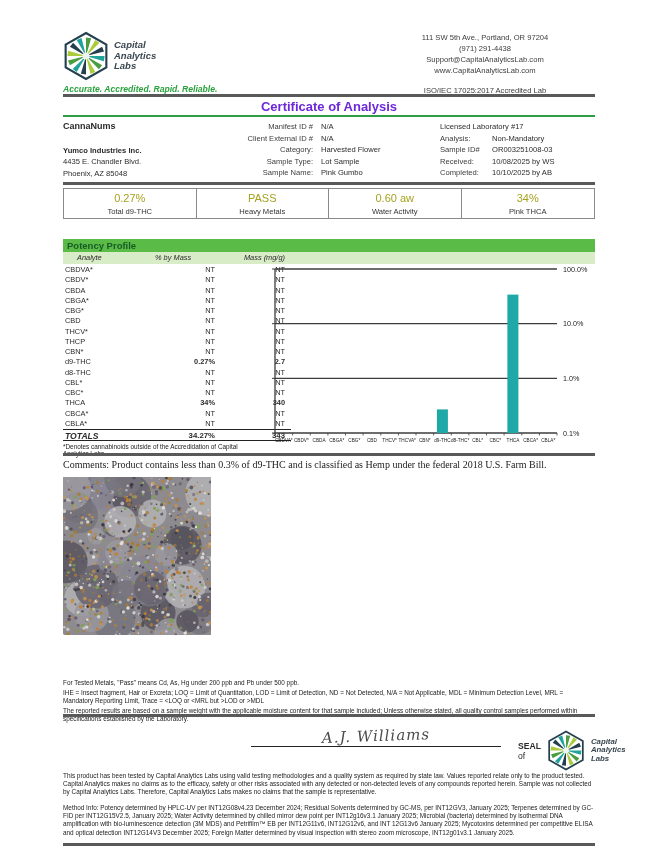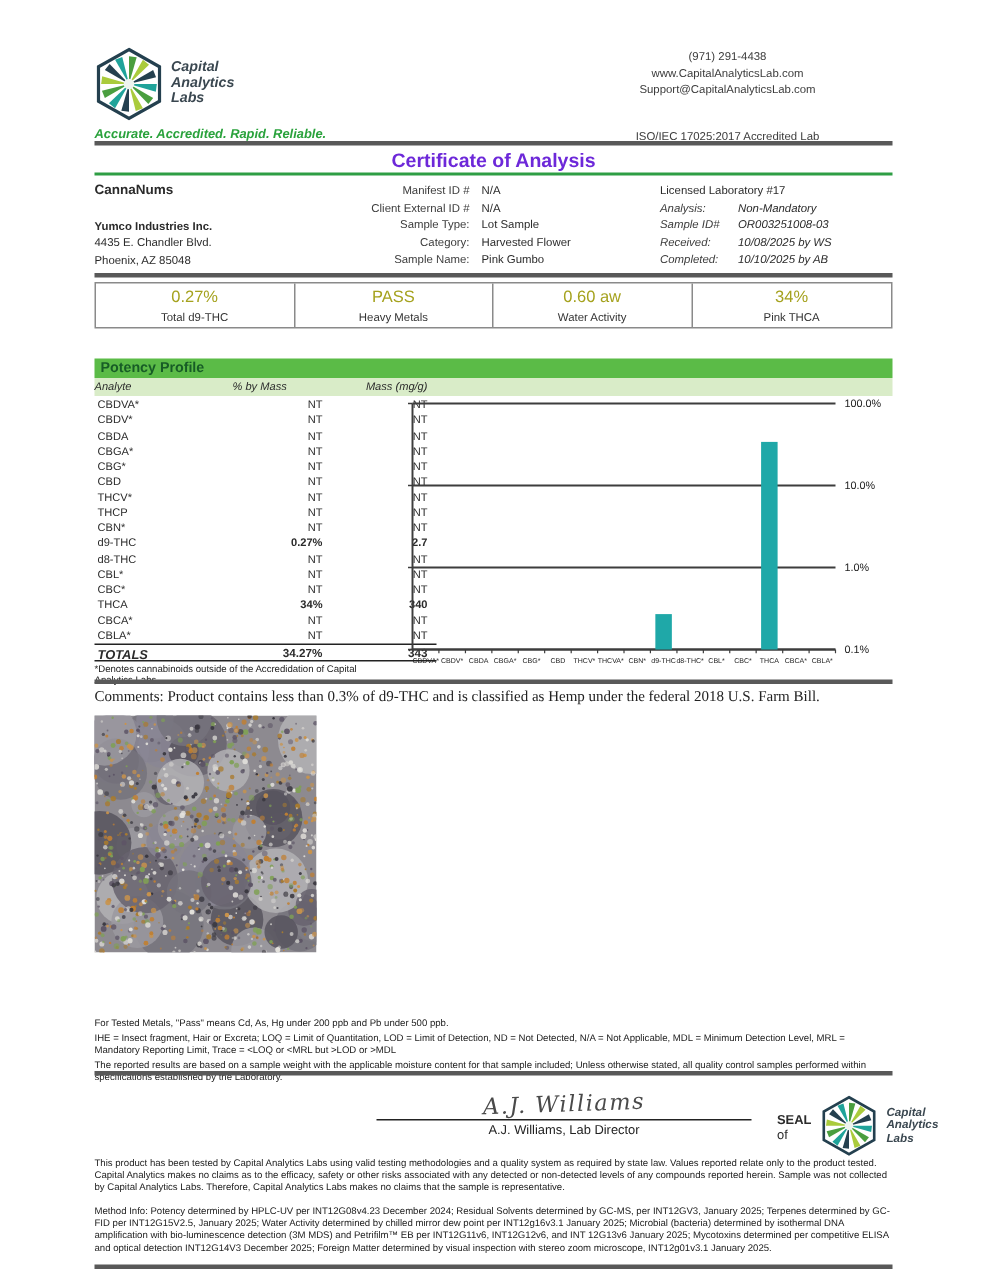--- a/index.html
+++ b/index.html
@@ -26,40 +26,40 @@
   
   .info { top:121px; height:60px; font-size:7.6px; line-height:11.5px; }
   .client { position:absolute; left:0; top:0; }
   .client .c-name { font-weight:bold; font-size:9px; }
   .client .c-co { font-weight:bold; margin-top:12px; }
   .mid { position:absolute; left:147px; top:0; width:200px; }
   .mid .kvrow { display:flex; }
   .mid .kvrow .k { width:103px; text-align:right; color:#3c3c3c; }
   .mid .kvrow .v { margin-left:8px; }
   .labi { position:absolute; left:377px; top:0; width:160px; }
-  .labi .kvrow { display:flex;font-style:italic; }
+  .labi .kvrow { display:flex; }
   .labi .kvrow .k { width:48px; color:#3c3c3c; }
   .labi .kvrow .v { margin-left:4px; }
   .labi .lic { margin-bottom:0; }
 
   
   .summary { top:188px; height:31px; display:grid; grid-template-columns:repeat(4,1fr);
     border:1.4px solid #8a8a8a; }
   .sum-cell { border-right:1.4px solid #8a8a8a; text-align:center; padding-top:2px; }
   .sum-cell:last-child { border-right:none; }
   .sum-val { font-size:11px; color:#a5a21e; line-height:14px; }
   .sum-lbl { font-size:7.6px; color:#333; margin-top:2px; }
 
   
   .potency { top:239px; height:215px; }
   .pp-bar { background:#5bbb47; height:13px; line-height:13px; padding-left:4px;
     font-size:9.5px; font-weight:bold; color:#175c26; }
   .pp-colhead { background:#d9ecc8; height:12px; line-height:12px; font-size:7.4px;
     font-style:italic; color:#2b2b2b; position:relative; }
-  .pp-colhead .c1 { position:absolute; left:0; }
+  .pp-colhead .c1 { position:absolute; left:14px; }
   .pp-colhead .c2 { position:absolute; left:92px; width:60px; }
   .pp-colhead .c3 { position:absolute; left:160px; width:62px; text-align:right; }
   .pp-rows { margin-top:1px; }
   .pp-row { position:relative; height:10.25px; line-height:10.25px; font-size:7.4px; }
   .pp-row .c1 { position:absolute; left:2px; }
   .pp-row .c2 { position:absolute; left:92px; width:60px; text-align:right; }
   .pp-row .c3 { position:absolute; left:160px; width:62px; text-align:right; }
   .pp-row.em .c2, .pp-row.em .c3 { font-weight:bold; }
   .pp-totals { position:relative; height:12px; line-height:12px; font-size:7.8px;
     border-top:1.2px solid #222; border-bottom:1.2px solid #222; width:228px; }
@@ -119,23 +119,24 @@
               <circle cx="26" cy="26" r="4" fill="#eef4ee"></circle>
             </g>
           </svg></span>
       <span class="logo-name">
         <div>Capital</div>
         <div>Analytics</div>
         <div>Labs</div>
       </span>
     </div>
     <div class="addr">
+      <div>111 SW 5th Ave., Portland, OR 97204</div>
       <div>(971) 291-4438</div>
+      <div>Support@CapitalAnalyticsLab.com</div>
       <div>www.CapitalAnalyticsLab.com</div>
-      <div>Support@CapitalAnalyticsLab.com</div>
     </div>
     <div class="tagline">Accurate. Accredited. Rapid. Reliable.</div>
     <div class="iso">ISO/IEC 17025:2017 Accredited Lab</div>
   </div>
 
   <div class="rule" style="top:94px;"></div>
   <div class="coa-title">Certificate of Analysis</div>
   <div class="rule-thin" style="top:115px;"></div>
 
   <div class="content info" style="position:absolute;">
@@ -148,26 +149,26 @@
     <div class="mid">
         <div class="kvrow">
           <span class="k">Manifest ID #</span>
           <span class="v">N/A</span>
         </div>
         <div class="kvrow">
           <span class="k">Client External ID #</span>
           <span class="v">N/A</span>
         </div>
         <div class="kvrow">
+          <span class="k">Category:</span>
+          <span class="v">Harvested Flower</span>
+        </div>
+        <div class="kvrow">
           <span class="k">Sample Type:</span>
           <span class="v">Lot Sample</span>
-        </div>
-        <div class="kvrow">
-          <span class="k">Category:</span>
-          <span class="v">Harvested Flower</span>
         </div>
         <div class="kvrow">
           <span class="k">Sample Name:</span>
           <span class="v">Pink Gumbo</span>
         </div>
       </div>
     <div class="labi">
       <div class="lic">Licensed Laboratory #17</div>
       <div>
           <div class="kvrow">
@@ -1309,21 +1310,20 @@
       <div>For Tested Metals, "Pass" means Cd, As, Hg under 200 ppb and Pb under 500 ppb.</div>
       <div>IHE = Insect fragment, Hair or Excreta; LOQ = Limit of Quantitation, LOD = Limit of Detection, ND = Not Detected, N/A = Not Applicable, MDL = Minimum Detection Level, MRL = Mandatory Reporting Limit, Trace = &lt;LOQ or &lt;MRL but &gt;LOD or &gt;MDL</div>
       <div>The reported results are based on a sample weight with the applicable moisture content for that sample included; Unless otherwise stated, all quality control samples performed within specifications established by the Laboratory.</div>
     </div>
 
   <div class="rule" style="top:714px;"></div>
 
   <div class="content sig" style="position:absolute;">
     <div class="sig-script">A.J. Williams</div>
     <div class="sig-line"></div>
-    <div class="sig-title">A.J. Williams, Lab Director</div>
     <div class="seal">
       <span class="seal-of"><b>SEAL</b> <span>of</span></span>
       <span class="logo-hex"><svg width="38" height="43" viewBox="0 0 52 58">
     <polygon points="26,3 49,16 49,42 26,55 3,42 3,16" fill="#ffffff" stroke="#24404f" stroke-width="2.4"></polygon>
     <g transform="translate(0,3)">
               <path d="M26 26 L47.0 26.0 L46.2 31.8 Z" fill="#1fa39a"></path>
               <path d="M26 26 L44.2 36.5 L40.6 41.1 Z" fill="#4a9e3f"></path>
               <path d="M26 26 L36.5 44.2 L31.1 46.4 Z" fill="#aacb3c"></path>
               <path d="M26 26 L26.0 47.0 L20.2 46.2 Z" fill="#24404f"></path>
               <path d="M26 26 L15.5 44.2 L10.9 40.6 Z" fill="#1fa39a"></path>

